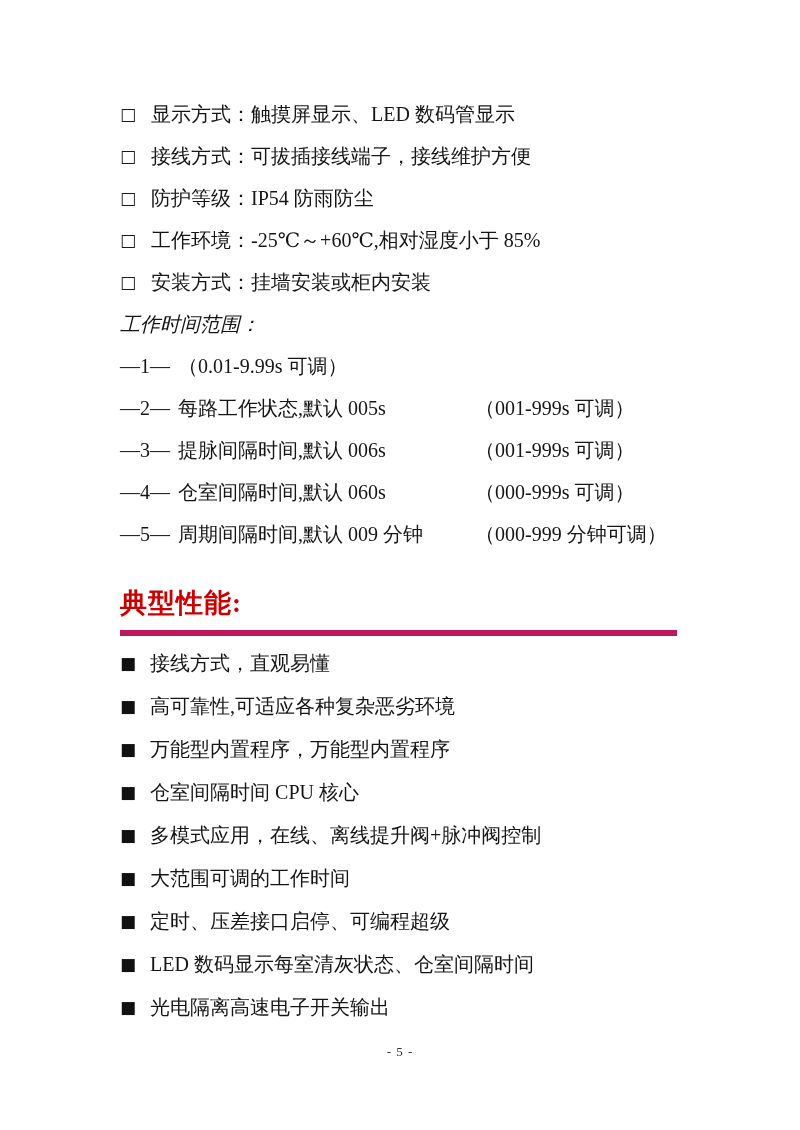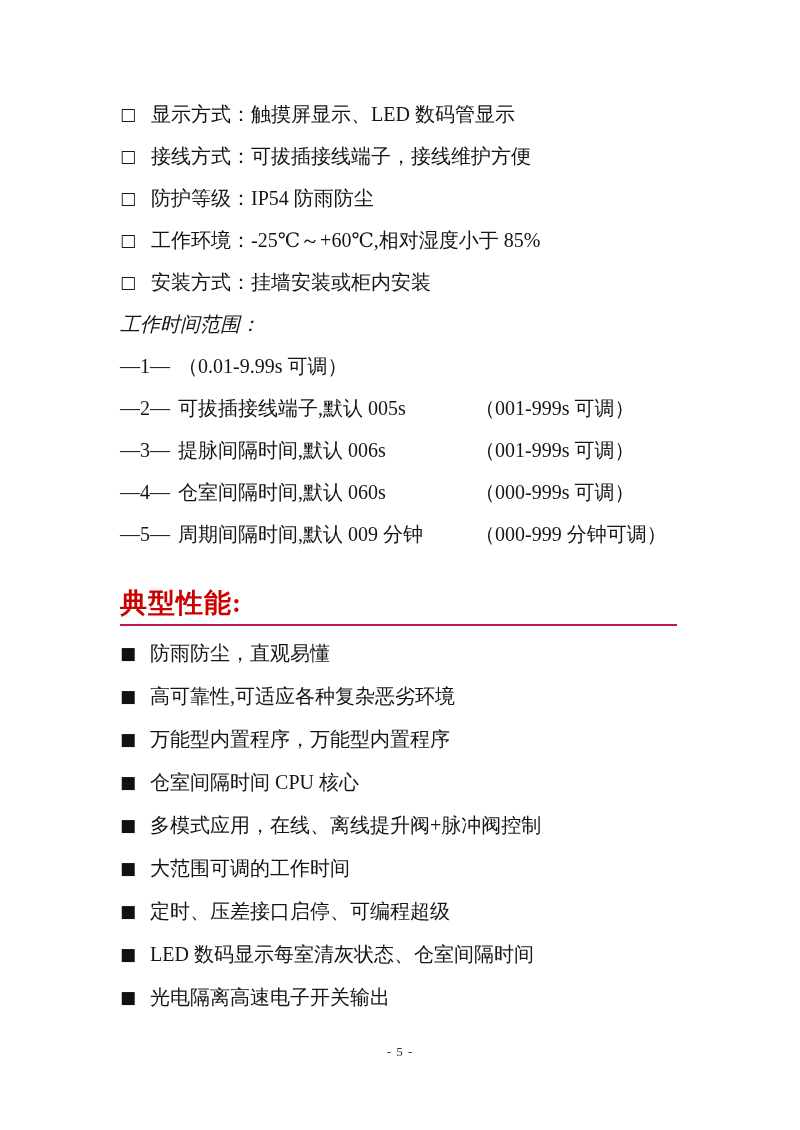--- a/index.html
+++ b/index.html
@@ -66,22 +66,22 @@
   .param-range {
     flex: 0 0 auto;
   }
   
   .features-heading {
     margin: 44px 0 16px 0;
     font-size: 27px;
     line-height: 28px;
     font-weight: bold;
     width: 557px;
-    padding-bottom: 7px;
-    border-bottom: 2px solid #be185d;
+    padding-bottom: 13px;
+    border-bottom: 6px solid #be185d;
     letter-spacing: 1px;
   }
   
   .feature-list {
     list-style: none;
     margin: 0;
     padding: 0;
   }
   .feature-item {
     display: flex;
@@ -139,21 +139,21 @@
   </ul>
 
   <div class="work-label">工作时间范围：</div>
 
   <div class="param-row">
     <span class="param-marker">—1—</span>
     <span class="param-range">（0.01-9.99s 可调）</span>
   </div>
   <div class="param-row">
     <span class="param-marker">—2—</span>
-    <span class="param-desc">可拔插接线端子,默认 005s</span>
+    <span class="param-desc">每路工作状态,默认 005s</span>
     <span class="param-range">（001-999s 可调）</span>
   </div>
   <div class="param-row">
     <span class="param-marker">—3—</span>
     <span class="param-desc">提脉间隔时间,默认 006s</span>
     <span class="param-range">（001-999s 可调）</span>
   </div>
   <div class="param-row">
     <span class="param-marker">—4—</span>
     <span class="param-desc">仓室间隔时间,默认 060s</span>
@@ -163,21 +163,21 @@
     <span class="param-marker">—5—</span>
     <span class="param-desc">周期间隔时间,默认 009 分钟</span>
     <span class="param-range">（000-999 分钟可调）</span>
   </div>
 
   <h2 class="features-heading" id="features-heading" style="color: rgb(204, 0, 0);">典型性能:</h2>
 
   <ul class="feature-list">
     <li class="feature-item">
       <span class="sq-solid">■</span>
-      <span>防雨防尘，直观易懂</span>
+      <span>接线方式，直观易懂</span>
     </li>
     <li class="feature-item">
       <span class="sq-solid">■</span>
       <span>高可靠性,可适应各种复杂恶劣环境</span>
     </li>
     <li class="feature-item">
       <span class="sq-solid">■</span>
       <span>万能型内置程序，万能型内置程序</span>
     </li>
     <li class="feature-item">

